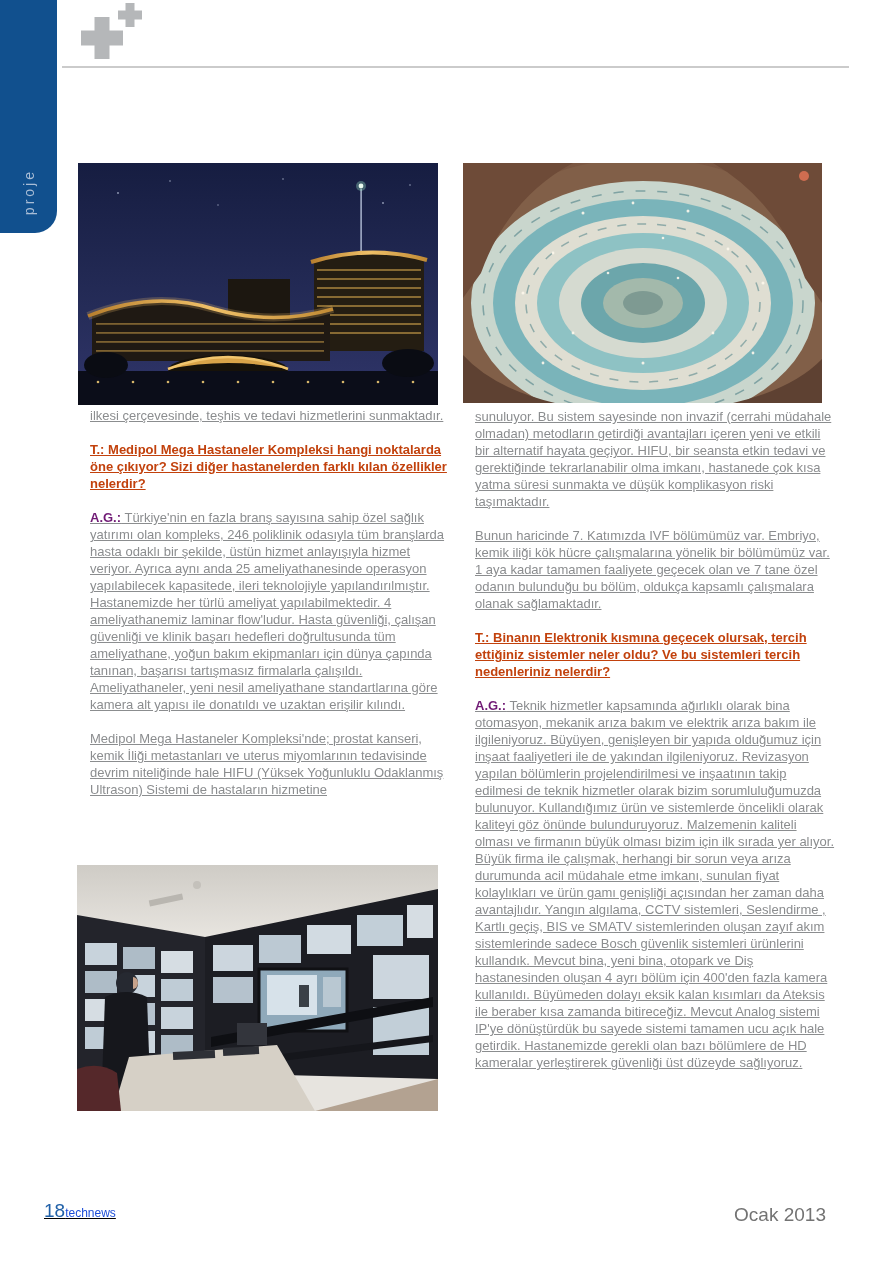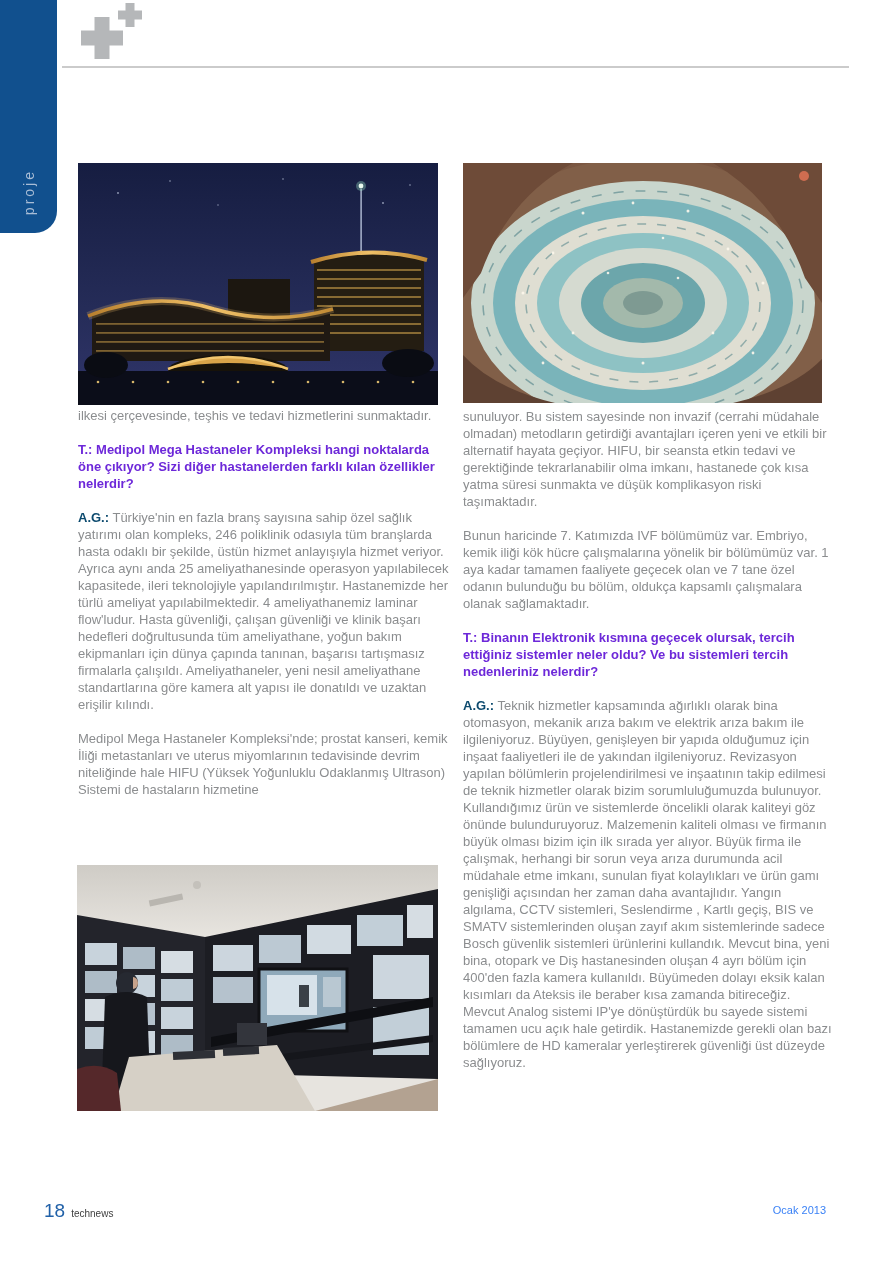--- a/index.html
+++ b/index.html
@@ -32,29 +32,29 @@
   .photo{position:absolute;overflow:hidden;}
   .photo svg{display:block;width:100%;height:100%;}
   .photo-hospital{left:78px;top:163px;width:360px;height:242px;}
   .photo-atrium{left:463px;top:163px;width:359px;height:240px;}
   .photo-controlroom{left:77px;top:865px;width:361px;height:246px;}
 
   
   .col{position:absolute;width:372px;color:#8b8d8f;font-size:13px;line-height:17px;}
   .col-left{left:78px;top:407px;}
   .col-right{left:463px;top:408px;}
-  .col p{margin:0 0 17px 0;}
-  .q{font-weight:bold;color:#6d28d9;}
-  .ans-prefix{font-weight:bold;color:#0c4a6e;}
-
-  
-  .footer-left{position:absolute;left:44px;top:1200px;display:flex;align-items:baseline;gap:6px;}
+  .col p{margin:0 0 17px 12px;text-decoration:underline;}
+  .q{font-weight:bold;color:#c2410c;}
+  .ans-prefix{font-weight:bold;color:#701a75;}
+
+  
+  .footer-left{position:absolute;left:44px;top:1200px;display:flex;align-items:baseline;text-decoration:underline;}
   .page-number{color:#2161a8;font-size:19px;}
-  .magazine-name{color:#404040;font-size:10px;}
-  .issue-date{position:absolute;right:66px;top:1204px;color:#3b82f6;font-size:11px;}
+  .magazine-name{color:#1d4ed8;font-size:12px;}
+  .issue-date{position:absolute;right:66px;top:1204px;color:#737373;font-size:19px;}
 </style>
 </head>
 <body>
 
 <div class="page">
 
   <div class="side-tab">
     <span class="tab-label">proje</span>
   </div>
 

